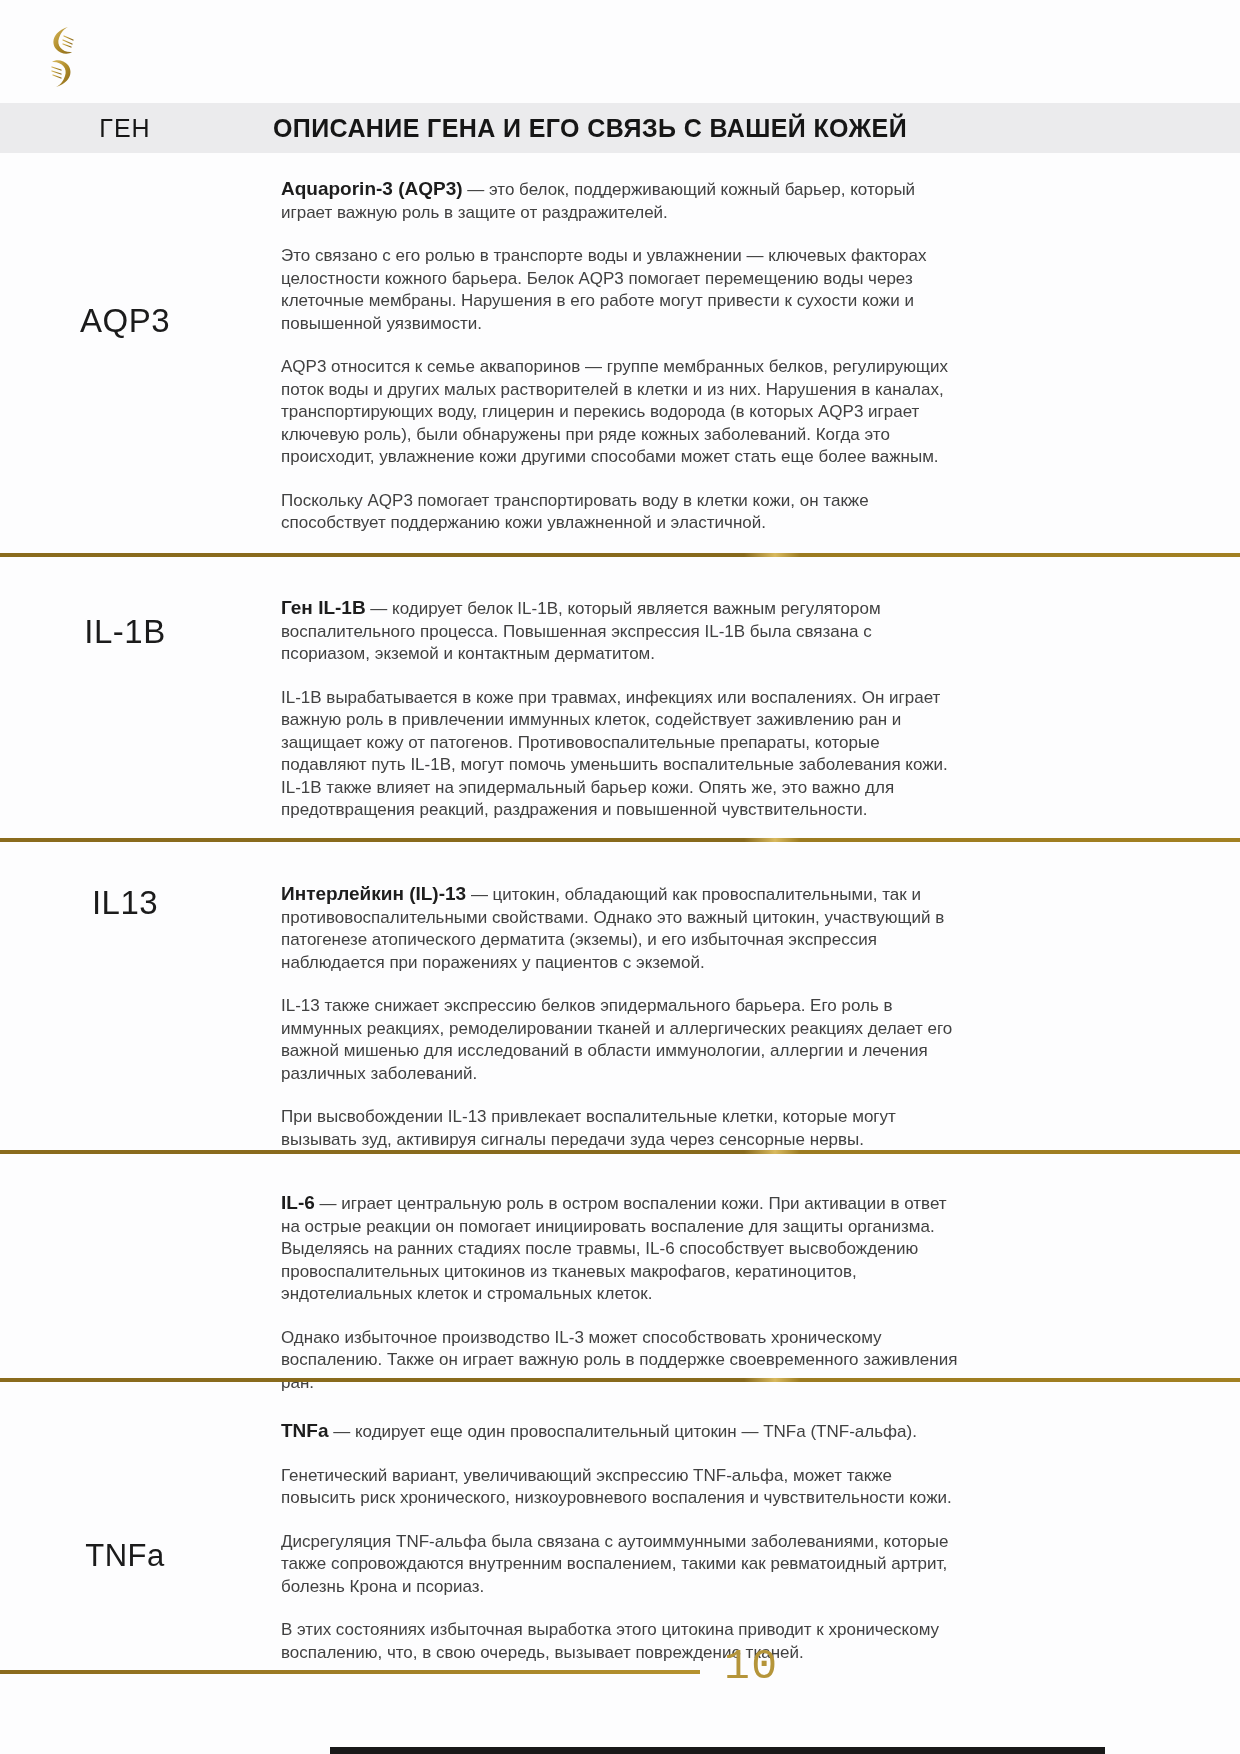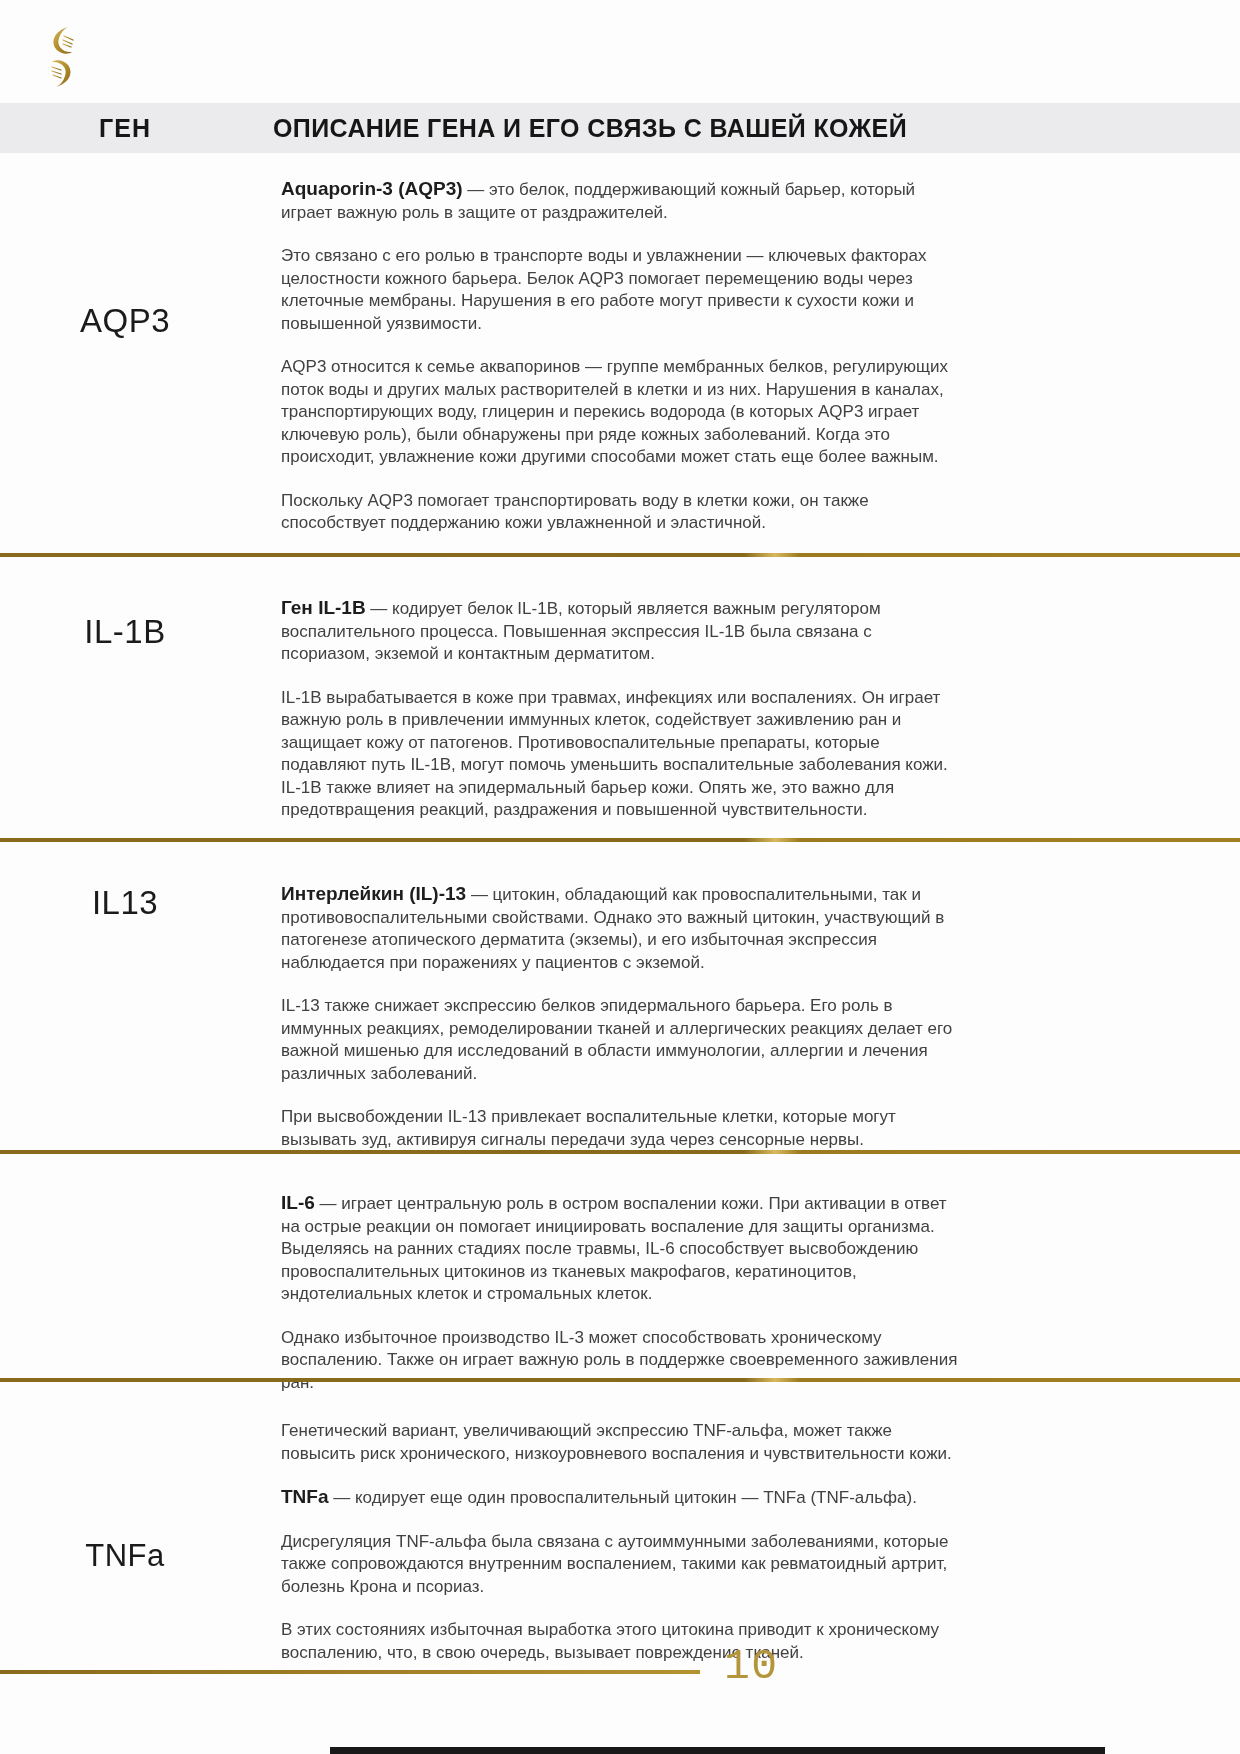--- a/index.html
+++ b/index.html
@@ -7,21 +7,21 @@
     width:1240px;height:1754px;position:relative;overflow:hidden;
     background:#fdfdfe;
     font-family:"Liberation Sans", sans-serif;
   }
   .logo{position:absolute;top:26px;left:44px;width:36px;height:62px;}
   .header-bar{
     position:absolute;top:103px;left:0;width:1240px;height:50px;
     background:#ebebed;display:flex;align-items:center;
   }
   .header-gene{
-    width:250px;text-align:center;font-size:25px;font-weight:700;
+    width:250px;text-align:center;font-size:25px;font-weight:400;
     color:#161616;letter-spacing:1px;
   }
   .header-desc{
     margin-left:23px;font-size:25px;font-weight:700;color:#161616;letter-spacing:0.4px;
   }
   .row{position:absolute;left:0;width:1240px;}
   .gene-label{
     position:absolute;left:0;width:250px;text-align:center;
     font-weight:400;font-size:33px;color:#1b1b1b;letter-spacing:0.5px;
   }
@@ -111,22 +111,22 @@
     <p><b>IL-6</b><span> — играет центральную роль в остром воспалении кожи. При активации в ответ на острые реакции он помогает инициировать воспаление для защиты организма. Выделяясь на ранних стадиях после травмы, IL-6 способствует высвобождению провоспалительных цитокинов из тканевых макрофагов, кератиноцитов, эндотелиальных клеток и стромальных клеток.</span></p>
     <p><span>Однако избыточное производство IL-3 может способствовать хроническому воспалению. Также он играет важную роль в поддержке своевременного заживления ран.</span></p>
   </div>
 </section>
 
 <div class="divider" style="top:1378px"></div>
 
 <section class="row" style="top:1382px;height:288px">
   <div class="gene-label" style="top:156px;font-size:31px">TNFa</div>
   <div class="desc" style="top:38px">
+    <p><b>TNFa</b><span> — кодирует еще один провоспалительный цитокин — TNFa (TNF-альфа).</span></p>
     <p><span>Генетический вариант, увеличивающий экспрессию TNF-альфа, может также повысить риск хронического, низкоуровневого воспаления и чувствительности кожи.</span></p>
-    <p><b>TNFa</b><span> — кодирует еще один провоспалительный цитокин — TNFa (TNF-альфа).</span></p>
     <p><span>Дисрегуляция TNF-альфа была связана с аутоиммунными заболеваниями, которые также сопровождаются внутренним воспалением, такими как ревматоидный артрит, болезнь Крона и псориаз.</span></p>
     <p><span>В этих состояниях избыточная выработка этого цитокина приводит к хроническому воспалению, что, в свою очередь, вызывает повреждение тканей.</span></p>
   </div>
 </section>
 
 <div class="footer-line"></div>
 <div class="page-number">10</div>
 <div class="bottom-bar"></div>
 
 </body></html>

